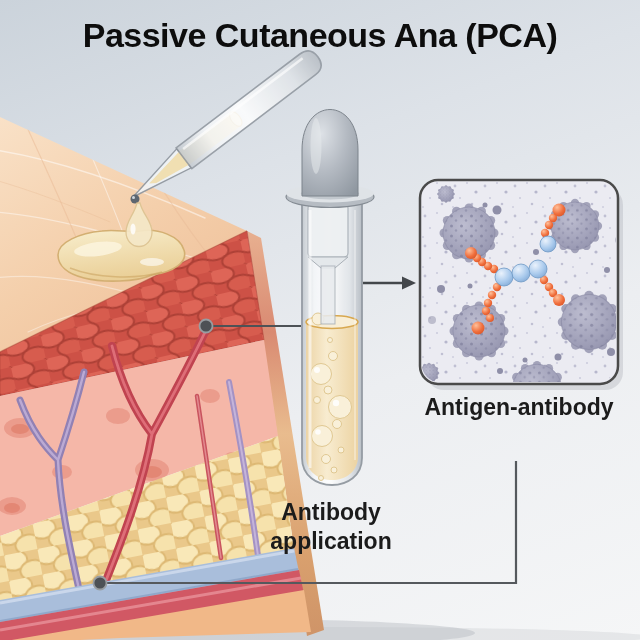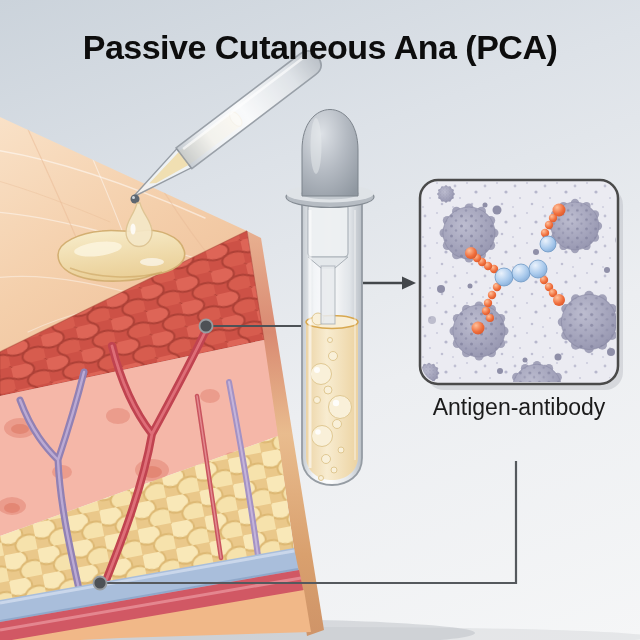--- a/index.html
+++ b/index.html
@@ -4,25 +4,25 @@
 <style>
   html,body{margin:0;padding:0;}
   #stage{
     position:relative;width:640px;height:640px;overflow:hidden;
     font-family:"Liberation Sans",sans-serif;
     background:linear-gradient(160deg,#cbd3db 0%,#dde2e8 30%,#eceef1 60%,#f5f6f7 100%);
   }
   #art{position:absolute;left:0;top:0;}
   .title{
     position:absolute;top:16px;left:0;width:640px;text-align:center;
-    font-size:34px;font-weight:bold;color:#0d0d0d;letter-spacing:-0.5px;margin-top:12px;
+    font-size:34px;font-weight:bold;color:#0d0d0d;letter-spacing:-0.5px;
   }
   .caption{
     position:absolute;text-align:center;color:#1b1b1b;
-    font-size:23px;line-height:29px;font-weight:400;
+    font-size:23px;line-height:29px;font-weight:700;
   }
   .caption-antibody{left:226px;top:498px;width:210px;}
   .caption-complex{left:404px;top:393px;width:230px;}
 </style>
 </head>
 <body>
 
 <div id="stage">
 
 <svg id="art" width="640" height="640" viewBox="0 0 640 640">
@@ -350,18 +350,22 @@
               <circle cx="538" cy="269" r="9"></circle>
               <circle cx="548" cy="244" r="8"></circle>
         </g>
       </g>
     </g>
   </g>
 </svg>
 
 <div class="title">Passive Cutaneous Ana (PCA)</div>
 
+<div class="caption caption-antibody">
+  <div>Antibody</div>
+  <div>application</div>
+</div>
 
 <div class="caption caption-complex">
   <div>Antigen-antibody</div>
 </div>
 
 </div>
 
 </body></html>

